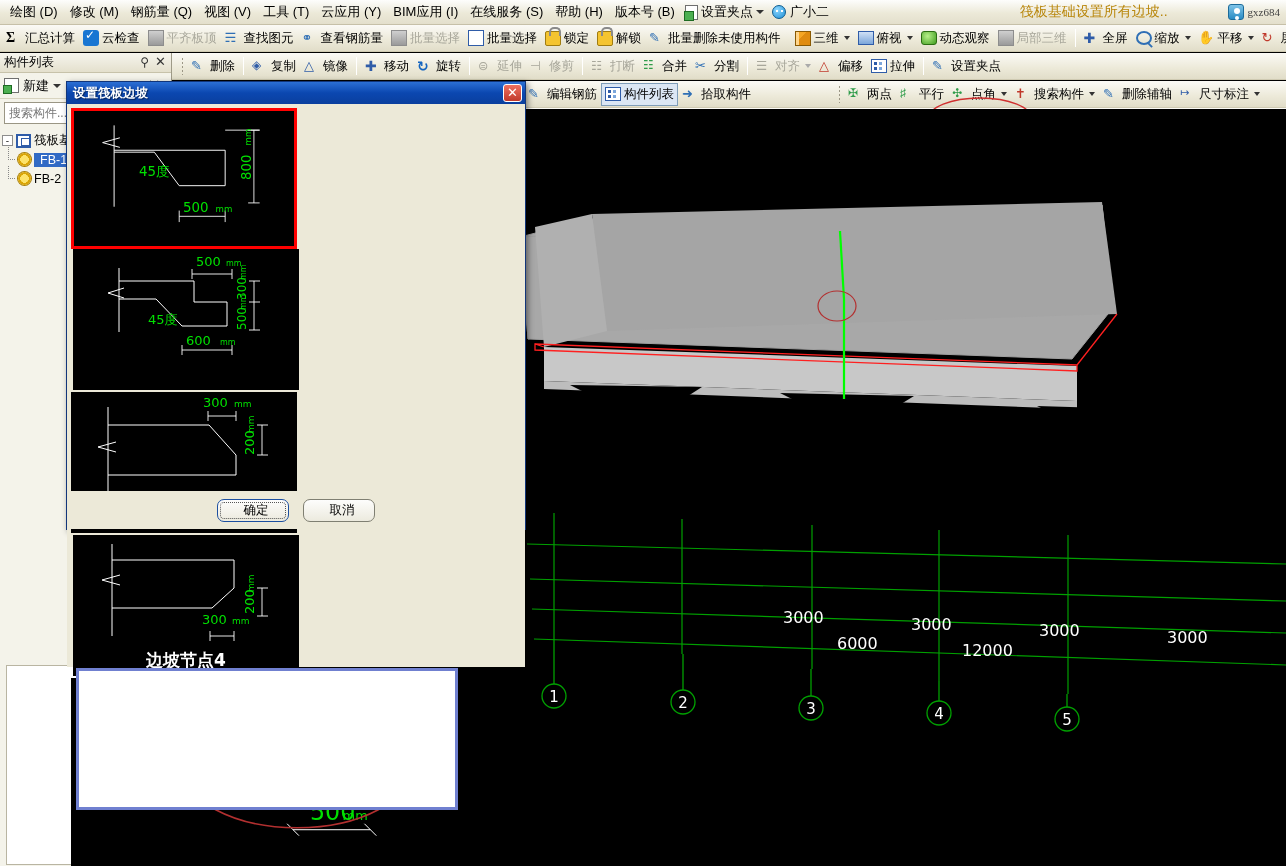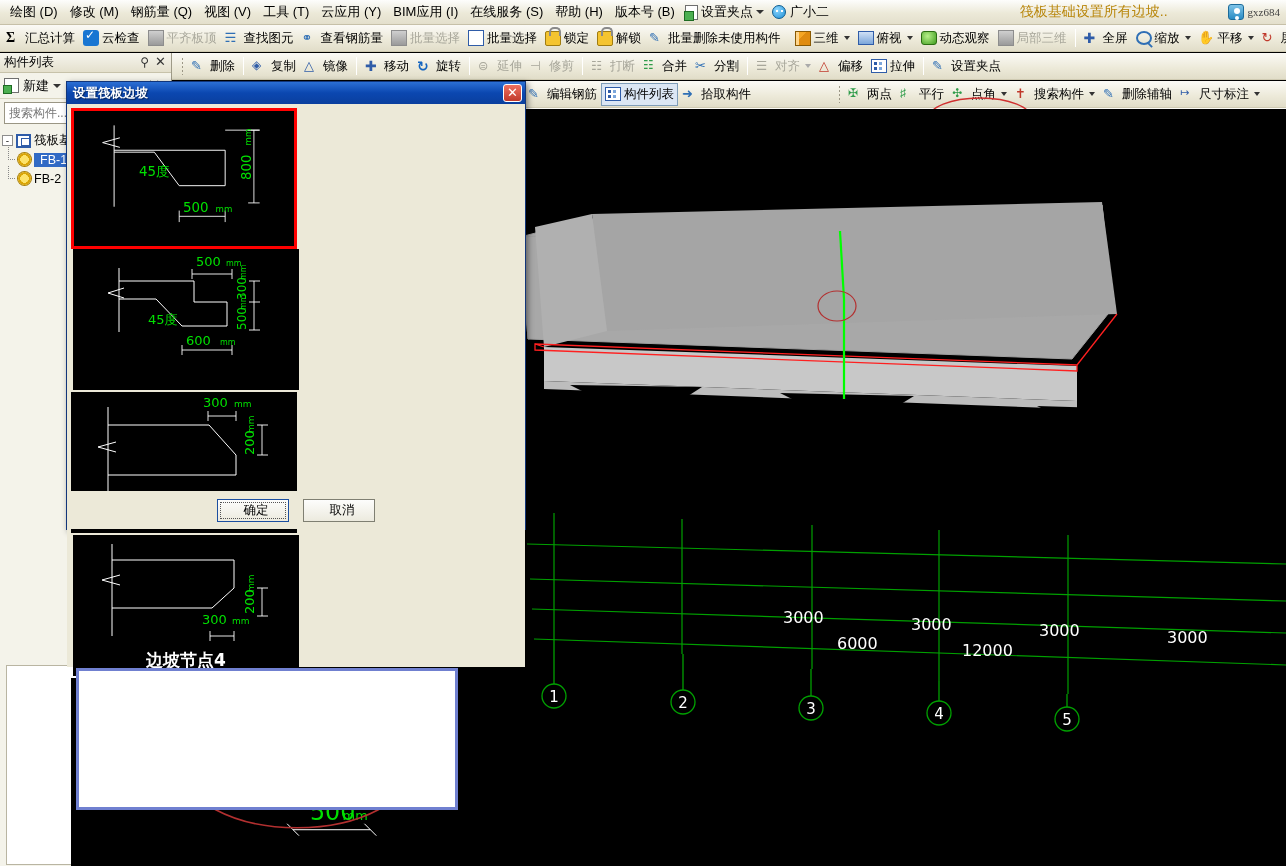--- a/index.html
+++ b/index.html
@@ -188,21 +188,21 @@
     width:452px; height:236px; background:#000; position:relative; border:1px solid #000;
   }
   .dlg-footer {
     position:absolute; left:0; right:0; bottom:0; height:38px;
     display:flex; align-items:center; justify-content:center; gap:14px;
     background:#ece9d8; border-top:1px solid #ece9d8;
   }
   .dlg-btn {
     width:72px; height:23px; font-size:12.5px;
     background:linear-gradient(#fdfdfc,#eceade);
-    border:1px solid #7f7f72; border-radius:0; color:#000;padding-left:12px;
+    border:1px solid #7f7f72; border-radius:7px; color:#000;padding-left:12px;
   }
   .dlg-btn.default { outline:1px dotted #555; outline-offset:-4px; border:1px solid #1c4fa0;}
 
   svg { display:block; }
   .greenlbl { fill:#00e000; font-family:"DejaVu Sans", sans-serif; }
   .whitelbl { fill:#fff; font-family:"DejaVu Sans", sans-serif; }
 </style>
 </head>
 <body>
 

